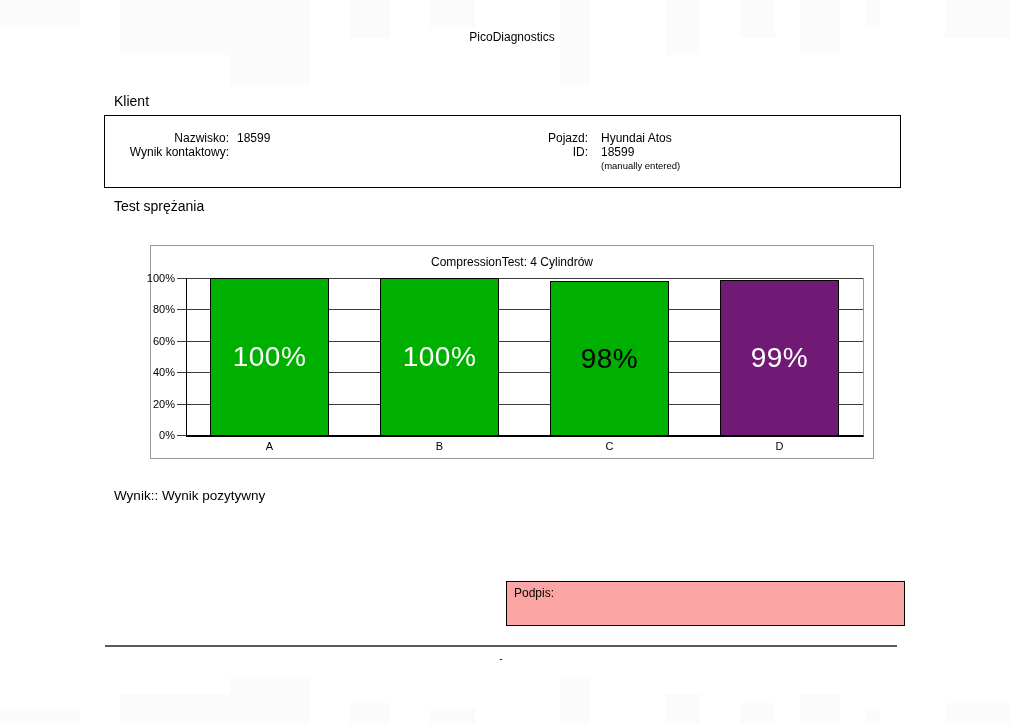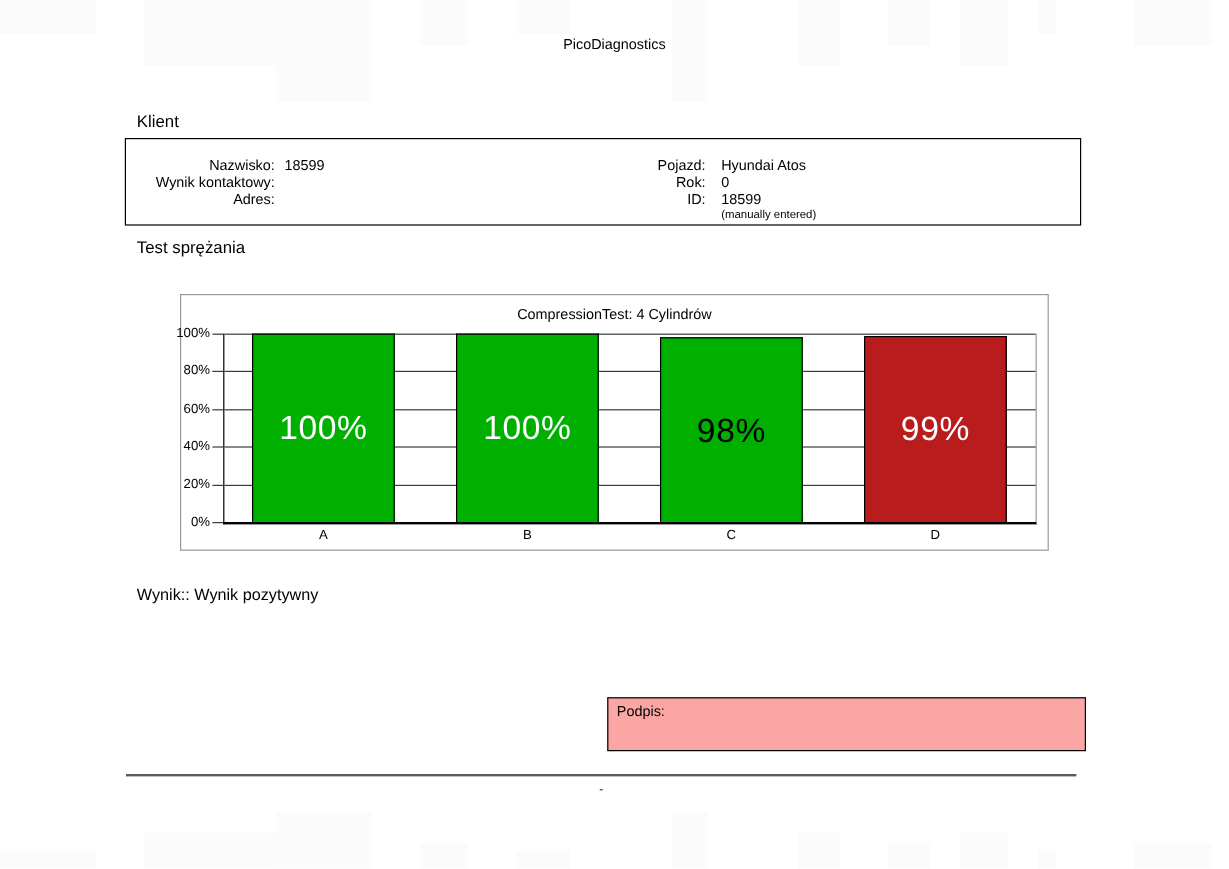--- a/index.html
+++ b/index.html
@@ -51,33 +51,25 @@
   <div class="client-box">
     <div class="info-col left">
       <div class="info-row">
         <span class="lbl">Nazwisko:</span>
         <span class="val">18599</span>
       </div>
       <div class="info-row">
         <span class="lbl">Wynik kontaktowy:</span>
         <span class="val"></span>
       </div>
-      <div class="info-row">
-        <span class="lbl">Adres:</span>
-        <span class="val"></span>
-      </div>
     </div>
     <div class="info-col right">
       <div class="info-row">
         <span class="lbl">Pojazd:</span>
         <span class="val">Hyundai Atos</span>
-      </div>
-      <div class="info-row">
-        <span class="lbl">Rok:</span>
-        <span class="val">0</span>
       </div>
       <div class="info-row">
         <span class="lbl">ID:</span>
         <span class="val">18599</span>
       </div>
       <div class="info-row">
         <span class="lbl"></span>
         <span class="val info-note">(manually entered)</span>
       </div>
     </div>
@@ -110,21 +102,21 @@
         </div>
         <div class="xlabel" style="left: 23px; width: 119px; top: 162px;">A</div>
         <div class="bar" style="left: 193px; width: 119px; height: 157px; background: rgb(0, 176, 0); border-color: rgb(0, 0, 0);">
           <span class="bar-label" style="color: rgb(255, 255, 255);">100%</span>
         </div>
         <div class="xlabel" style="left: 193px; width: 119px; top: 162px;">B</div>
         <div class="bar" style="left: 363px; width: 119px; height: 154px; background: rgb(0, 176, 0); border-color: rgb(0, 0, 0);">
           <span class="bar-label" style="color: #000000;">98%</span>
         </div>
         <div class="xlabel" style="left: 363px; width: 119px; top: 162px;">C</div>
-        <div class="bar" style="left: 533px; width: 119px; height: 155px; background: #b91c1c; border-color: rgb(0, 0, 0); margin-top: 13px;">
+        <div class="bar" style="left: 533px; width: 119px; height: 155px; background: #701a75; border-color: rgb(0, 0, 0); margin-top: 13px;">
           <span class="bar-label" style="color: rgb(255, 255, 255);">99%</span>
         </div>
         <div class="xlabel" style="left: 533px; width: 119px; top: 162px;">D</div>
       </div>
   </div>
 
   <div id="result-line">Wynik:: Wynik pozytywny</div>
 
   <div class="signature-box">
     <span class="sig-label">Podpis:</span>

